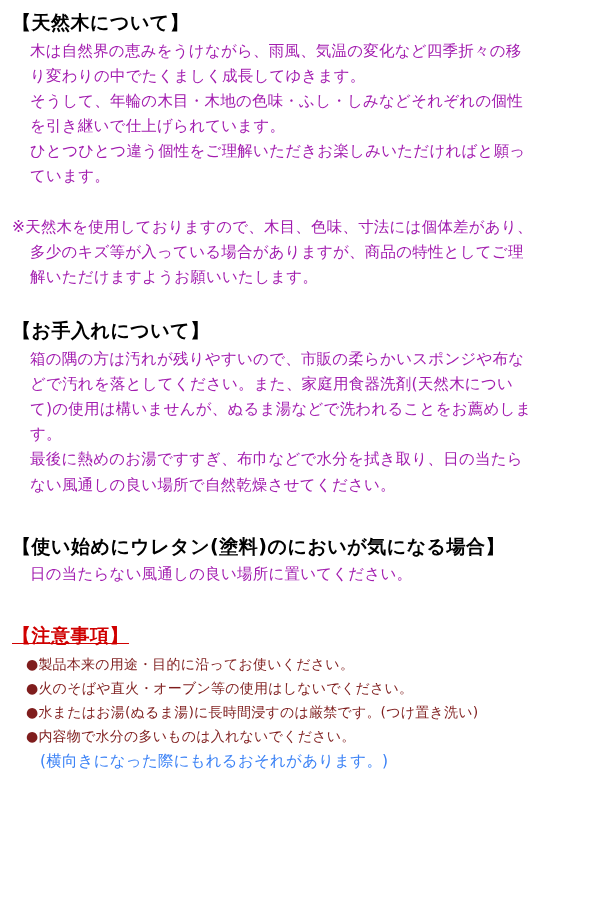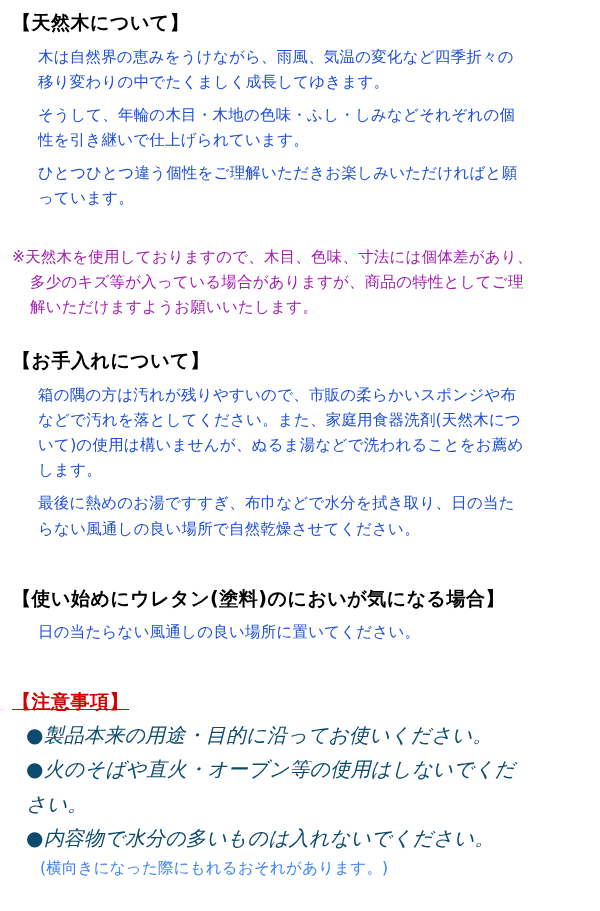--- a/index.html
+++ b/index.html
@@ -33,22 +33,22 @@
     margin: 0 0 2px 0;
   }
   .heading-red {
     color: #d00000;
     text-decoration: underline;
   }
   .body-text {
     font-size: 15.5px;
     line-height: 1.62;
     letter-spacing: 0.2px;
-    color: #1d4ed8;
-    margin: 8px;
+    color: #a21caf;
+    margin: 0;
     text-indent: 0;
   }
   .indent {
     padding-left: 18px;
   }
   .note-block {
     font-size: 15.5px;
     line-height: 1.62;
     letter-spacing: 0.2px;
     color: #a21caf;
@@ -59,25 +59,24 @@
     display: block;
   }
   .spacer-lg { height: 26px; }
   .spacer-xl { height: 34px; }
   .bullet-list {
     list-style: none;
     margin: 0;
     padding: 0 0 0 14px;
   }
   .bullet-list li {
-    font-size: 20px;
+    font-size: 14px;
     line-height: 1.72;
     letter-spacing: 0.2px;
-    color: #0c4a6e;
-    font-style: italic;
+    color: #7f1d1d;
   }
   .bullet-list li .mark {
     display: inline-block;
   }
   .sub-line {
     font-size: 15.5px;
     line-height: 1.72;
     letter-spacing: 0.2px;
     color: #3b82f6;
     padding-left: 28px;
@@ -118,18 +117,19 @@
     <p class="body-text indent">日の当たらない風通しの良い場所に置いてください。</p>
   </div>
 
   <div class="spacer-xl"></div>
 
   <div class="section">
     <h2 class="heading heading-red">【注意事項】</h2>
     <ul class="bullet-list">
       <li><span class="mark">●</span><span>製品本来の用途・目的に沿ってお使いください。</span></li>
       <li><span class="mark">●</span><span>火のそばや直火・オーブン等の使用はしないでください。</span></li>
+      <li><span class="mark">●</span><span>水またはお湯(ぬるま湯)に長時間浸すのは厳禁です。(つけ置き洗い)</span></li>
       <li><span class="mark">●</span><span>内容物で水分の多いものは入れないでください。</span></li>
     </ul>
     <div class="sub-line">(横向きになった際にもれるおそれがあります。)</div>
   </div>
 
 </div>
 
 </body></html>

